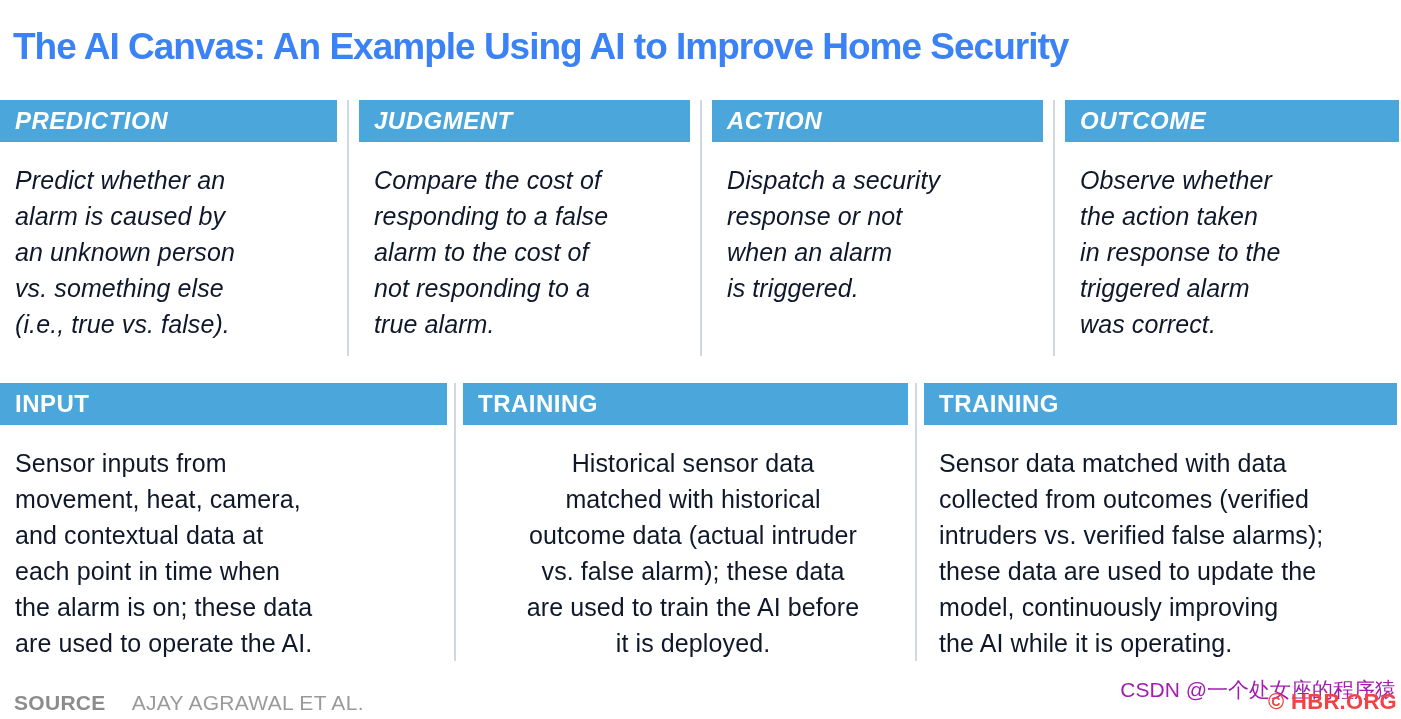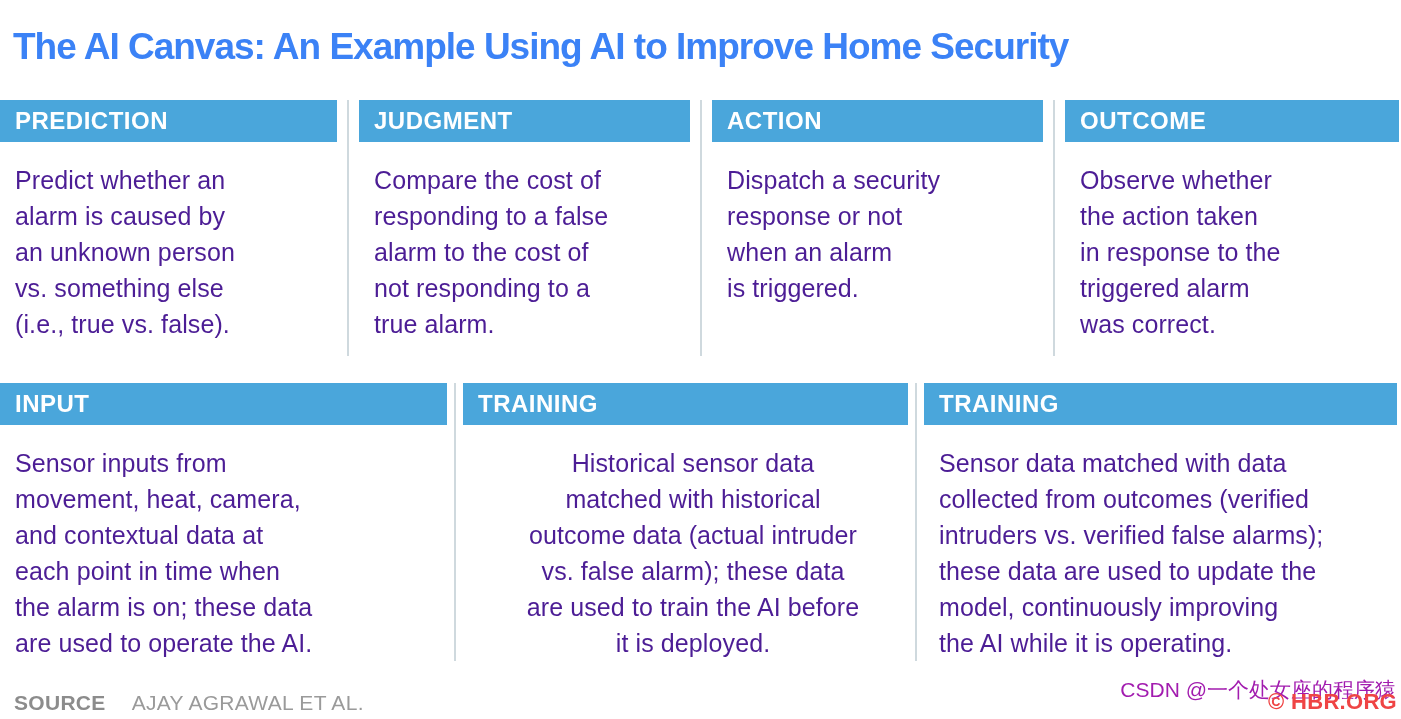--- a/index.html
+++ b/index.html
@@ -18,21 +18,21 @@
     letter-spacing: -1px;
     color: #3b82f6;
     white-space: nowrap;
   }
   .cards-row {
     position: absolute;
     left: 0;
     display: flex;
     align-items: stretch;
   }
-  .row-1 { top: 100px; width: 1399px; min-height: 256px; }
+  .row-1 { top: 100px; width: 1399px; min-height: 256px; font-style: italic; }
   .row-2 { top: 383px; width: 1398px; min-height: 278px; }
   .card { display: flex; flex-direction: column; }
   .r1c1 { width: 337px; }
   .r1c2 { width: 331px; }
   .r1c3 { width: 331px; }
   .r1c4 { width: 334px; }
   .r2c1 { width: 447px; }
   .r2c2 { width: 445px; text-align: center; }
   .r2c3 { width: 473px; }
   .card-header {
@@ -44,21 +44,21 @@
     box-sizing: border-box;
     color: #ffffff;
     font-weight: bold;
     font-size: 24px;
     letter-spacing: 0.5px;
   }
   .card-body {
     padding: 20px 0 0 15px;
     font-size: 25px;
     line-height: 36px;
-    color: #4c1d95;
+    color: #0f172a;
     white-space: pre-line;
     letter-spacing: 0.1px;
   }
   .sep { width: 2px; background: #cfd9de; align-self: stretch; }
   .sep-r1 { margin: 0 10px; }
   .sep-r2 { margin: 0 7px; }
   .source-line {
     position: absolute;
     left: 14px; top: 691px;
     font-size: 21px;

